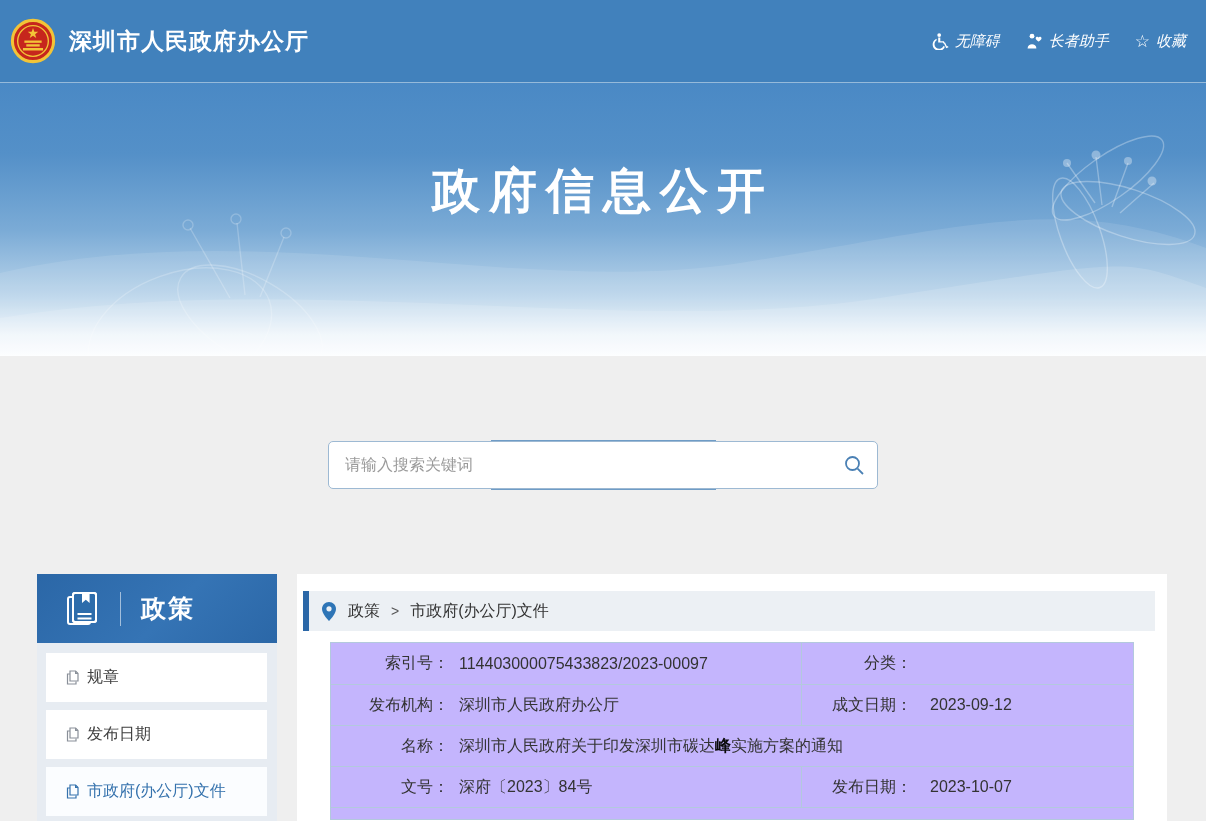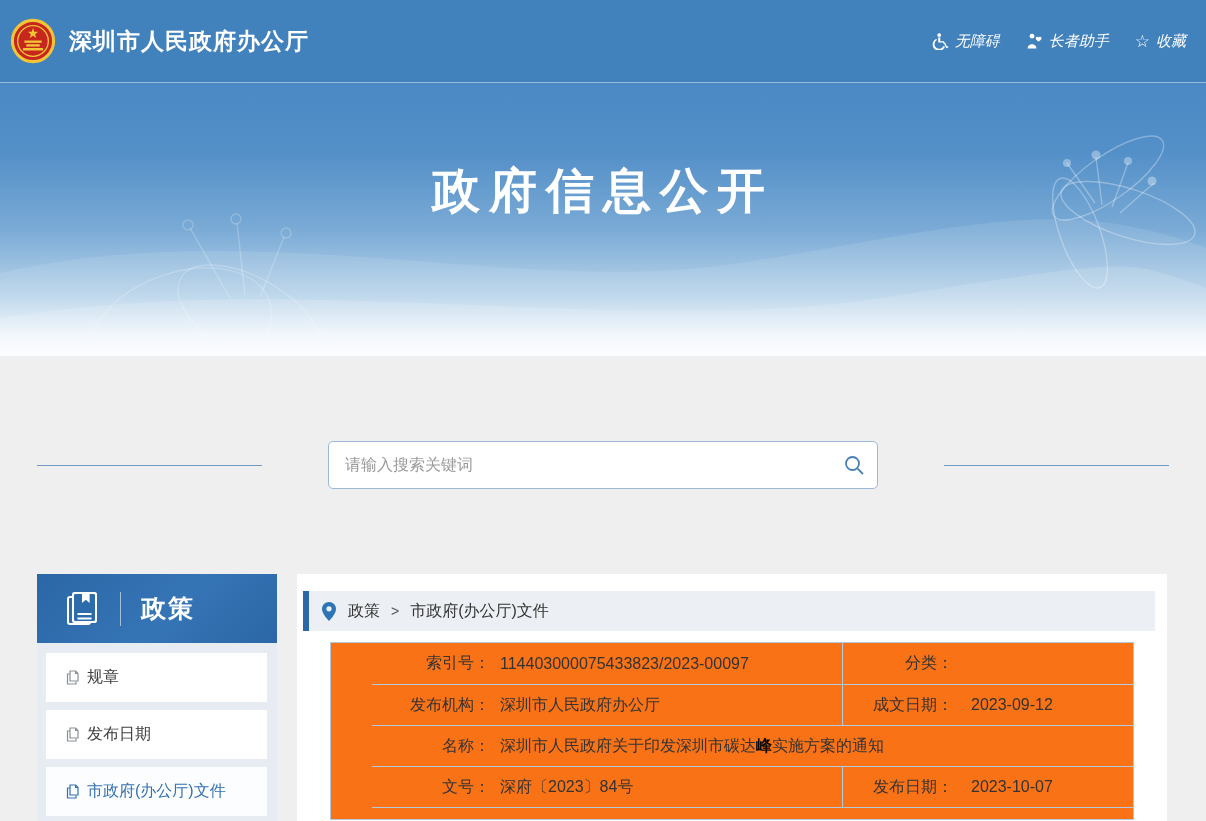--- a/index.html
+++ b/index.html
@@ -25,21 +25,21 @@
   }
   .banner-decor{ position:absolute; left:0; top:0; width:100%; height:100%; }
   .banner-title{
     position:relative; text-align:center; padding-top:76px; color:#fff;
     font-size:48px; font-weight:bold; letter-spacing:9px;
   }
 
   
   .content{ padding-top:84px; }
 
-  .search-row{ display:flex; align-items:center; justify-content:center; height:50px; }
+  .search-row{ display:flex; align-items:center; justify-content:center; height:50px;flex-direction:column; }
   .deco-line{ width:225px; height:1px; background:#6f9cc6; }
   .search-box{ width:550px; height:48px; margin:0 66px; position:relative; }
   .search-box input{
     width:100%; height:100%; border:1px solid #9db9d3; border-radius:5px;
     padding:0 52px 0 16px; font-size:16px; color:#333; outline:none; background:#fff;
     font-family:inherit;
   }
   .search-box input::placeholder{ color:#9a9a9a; }
   .search-btn{ position:absolute; right:13px; top:13px; cursor:pointer; line-height:0; }
 
@@ -66,21 +66,21 @@
   
   .panel{ flex:1; background:#fff; min-height:248px; padding:17px 12px 20px 6px; }
   .breadcrumb{
     height:40px; background:#ecf0f4; border-left:6px solid #2b67a7;
     display:flex; align-items:center; padding-left:13px; font-size:16px; color:#333;
   }
   .breadcrumb svg{ margin-right:12px; flex:none; }
   .bc-root{ color:#333; text-decoration:none; cursor:pointer; }
   .bc-sep{ margin:0 11px; color:#555; font-size:14px; }
 
-  .info-table{ margin:11px 21px 4px 27px; border:1px solid #b3c9dd; background:#f97316;padding-left:41px; }
+  .info-table{ margin:11px 21px 4px 27px; border:1px solid #b3c9dd; background:#c4b5fd; }
   .it-row{ display:flex; align-items:stretch; height:41px; border-top:1px solid #b3c9dd; }
   .it-row:first-child{ border-top:none; }
   .it-row.partial{ height:12px; }
   .cell{ display:flex; align-items:center; font-size:16px; color:#333; }
   .c-left{ width:470px; }
   .c-right{ flex:1; border-left:1px solid #b3c9dd; }
   .c-full{ width:100%; }
   .lbl{ width:118px; text-align:right; flex:none; }
   .c-right .lbl{ width:110px; }
   .val{ margin-left:10px; white-space:nowrap; }

